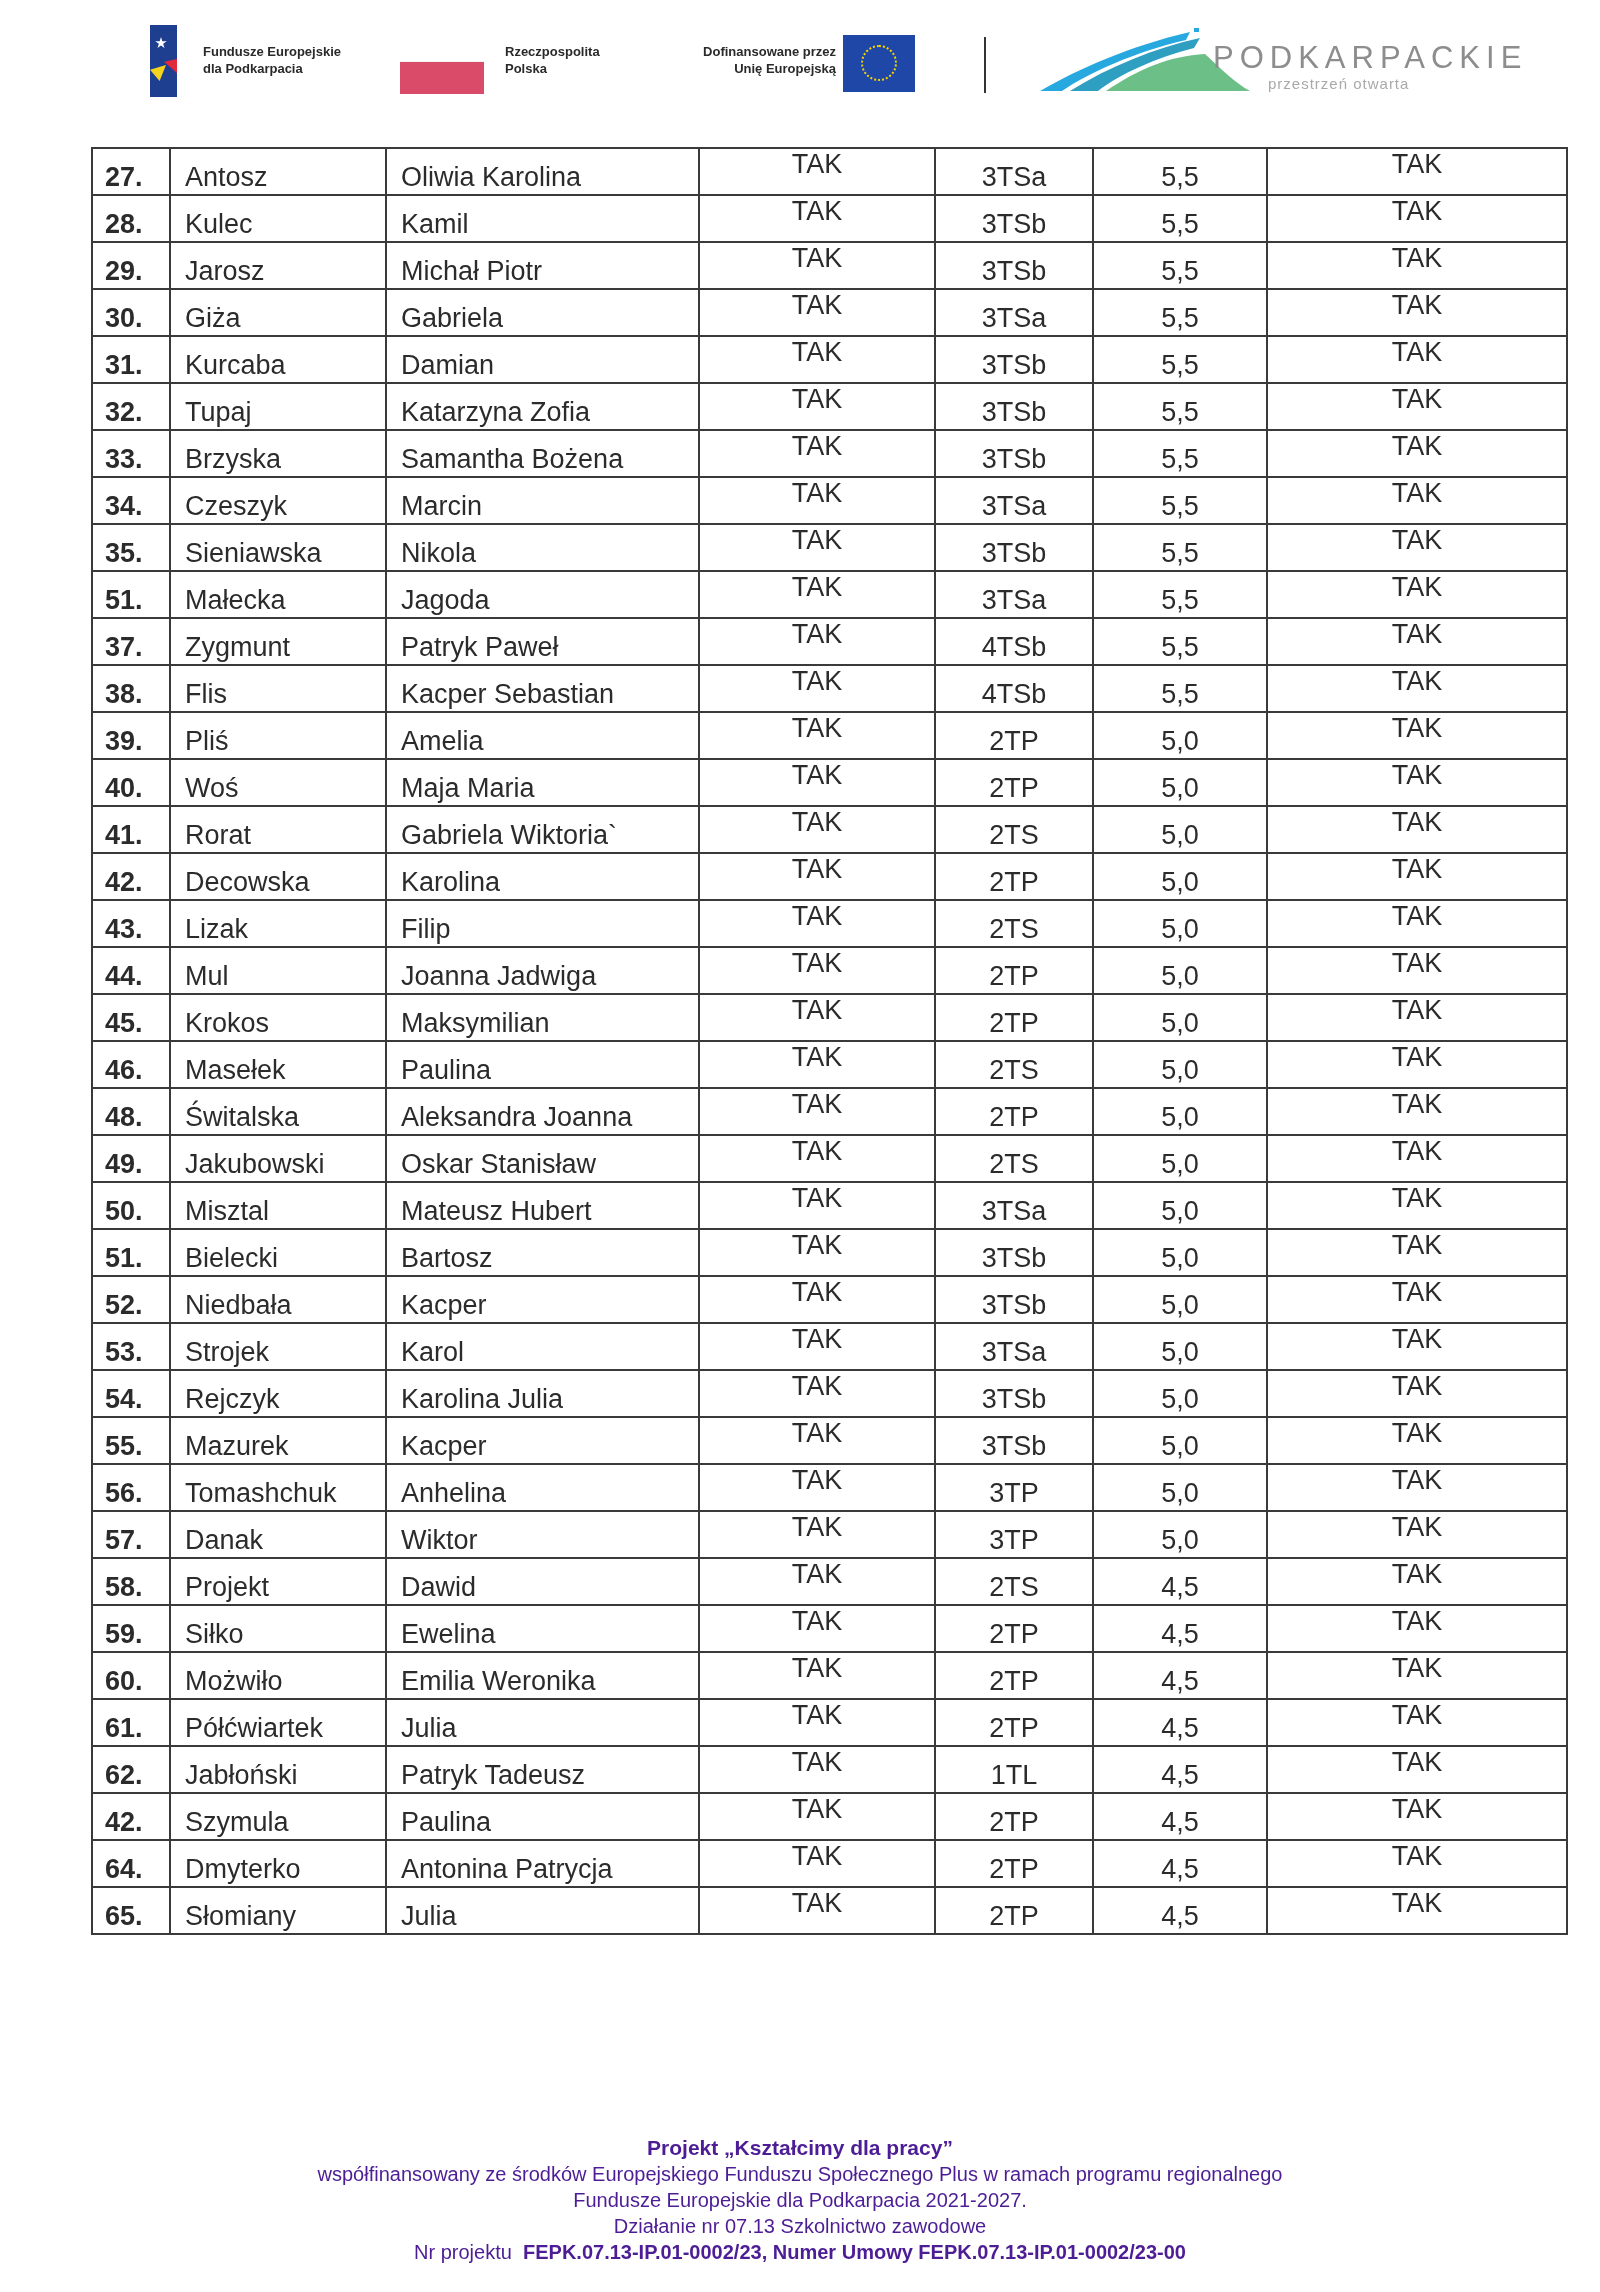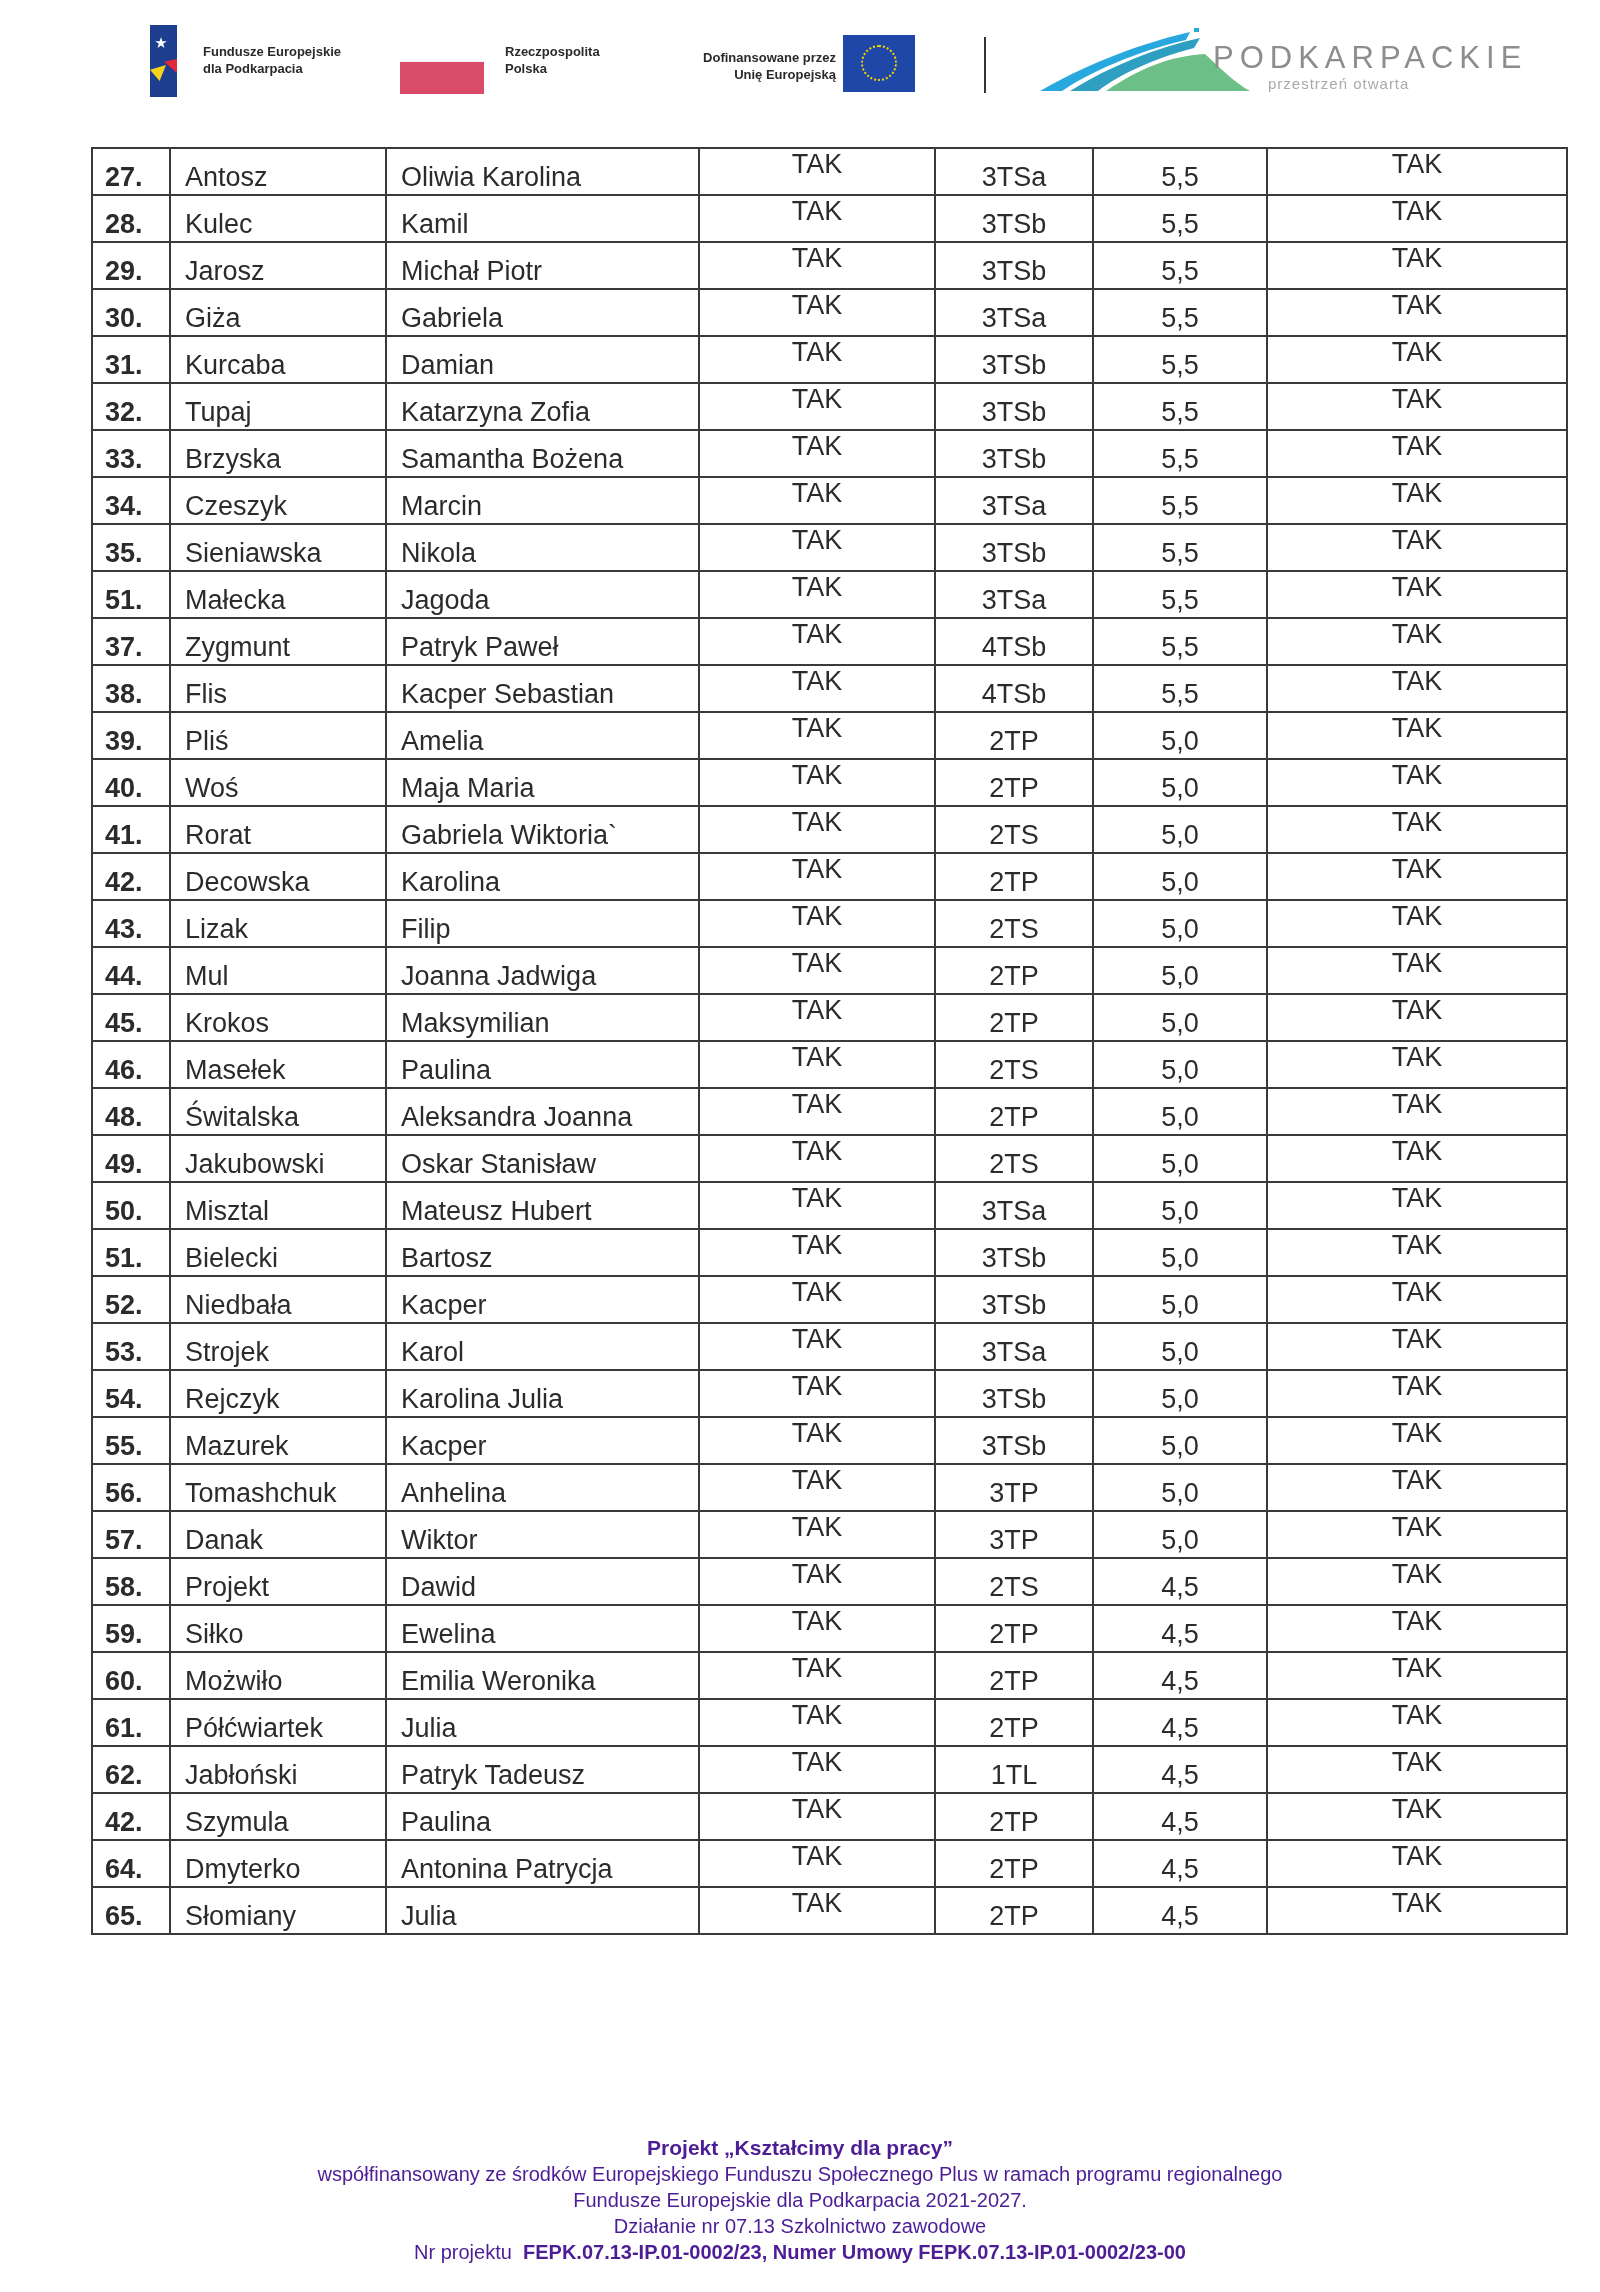--- a/index.html
+++ b/index.html
@@ -54,21 +54,21 @@
     <div>Fundusze Europejskie</div>
     <div>dla Podkarpacia</div>
   </div>
 
   <div class="pl-flag"></div>
   <div class="logo-text" style="left:505px; top:43px;">
     <div>Rzeczpospolita</div>
     <div>Polska</div>
   </div>
 
-  <div class="logo-text" style="left:660px; top:43px; width:176px; text-align:right;margin-top:6px;">
+  <div class="logo-text" style="left:660px; top:43px; width:176px; text-align:right;">
     <div>Dofinansowane przez</div>
     <div>Unię Europejską</div>
   </div>
   <div class="eu-flag">
       <span class="ring"></span>
     </div>
 
   <div class="divider"></div>
 
   <svg class="pk-mark" viewBox="0 0 220 65">

